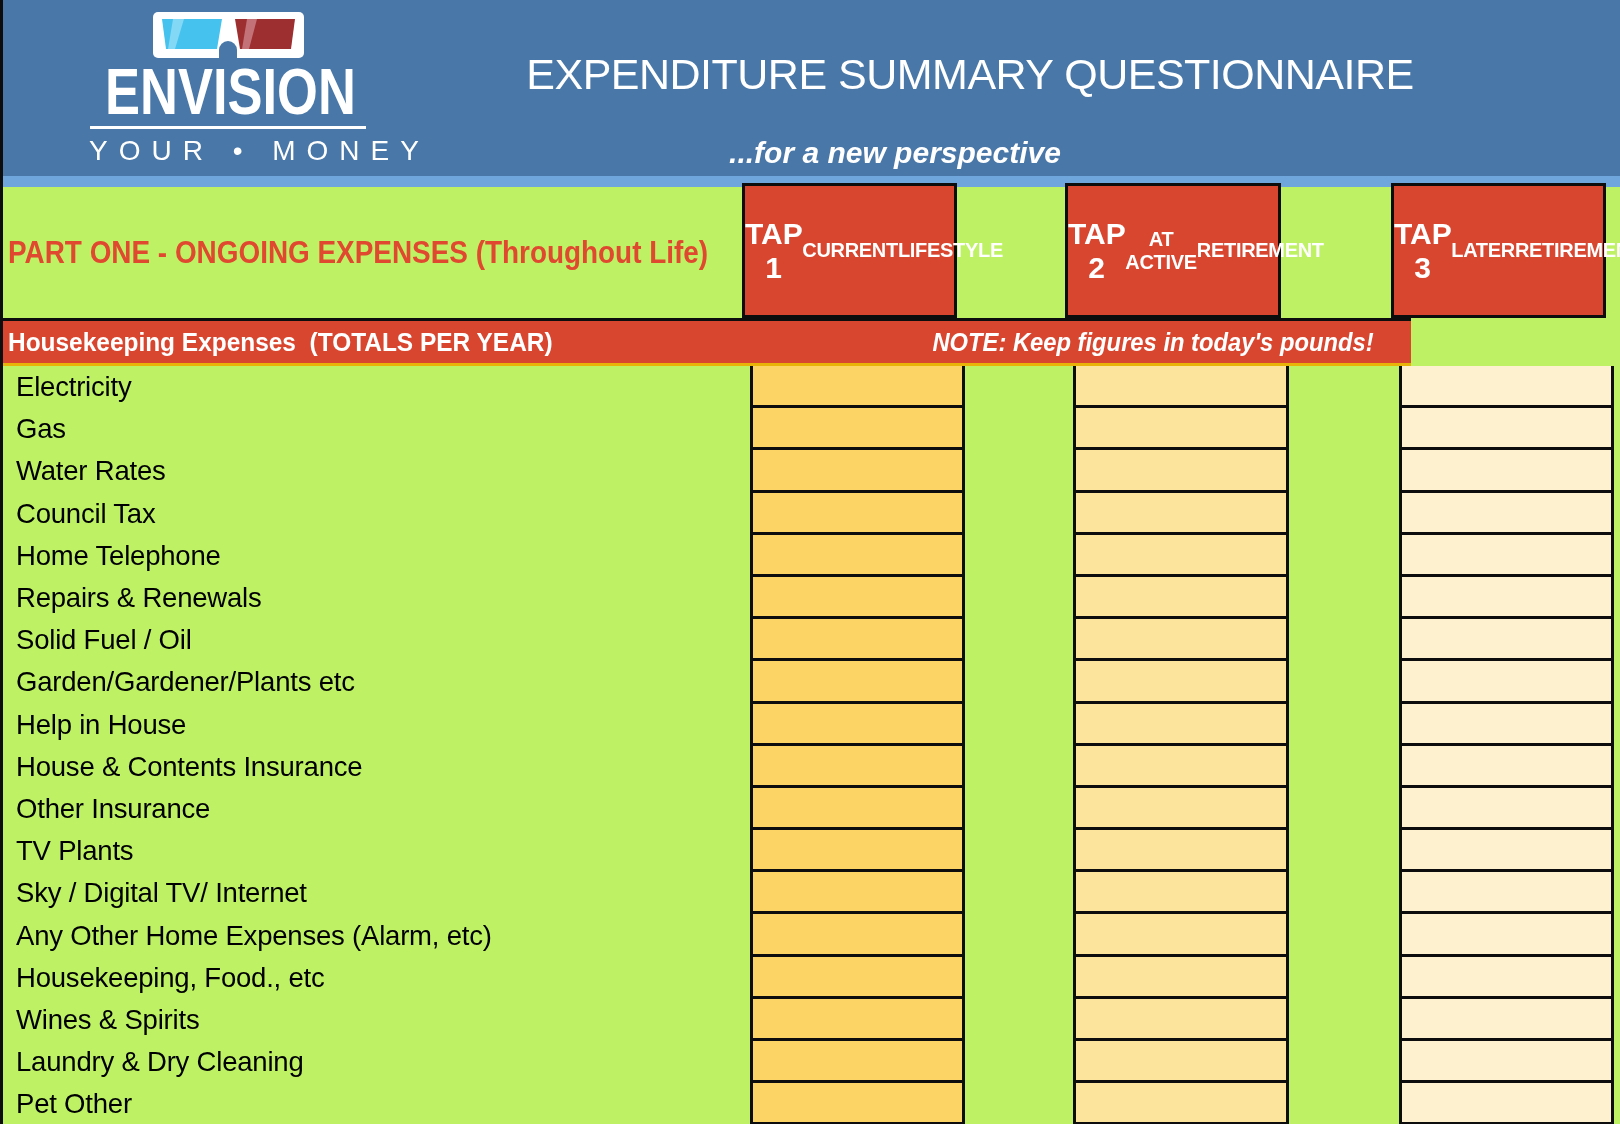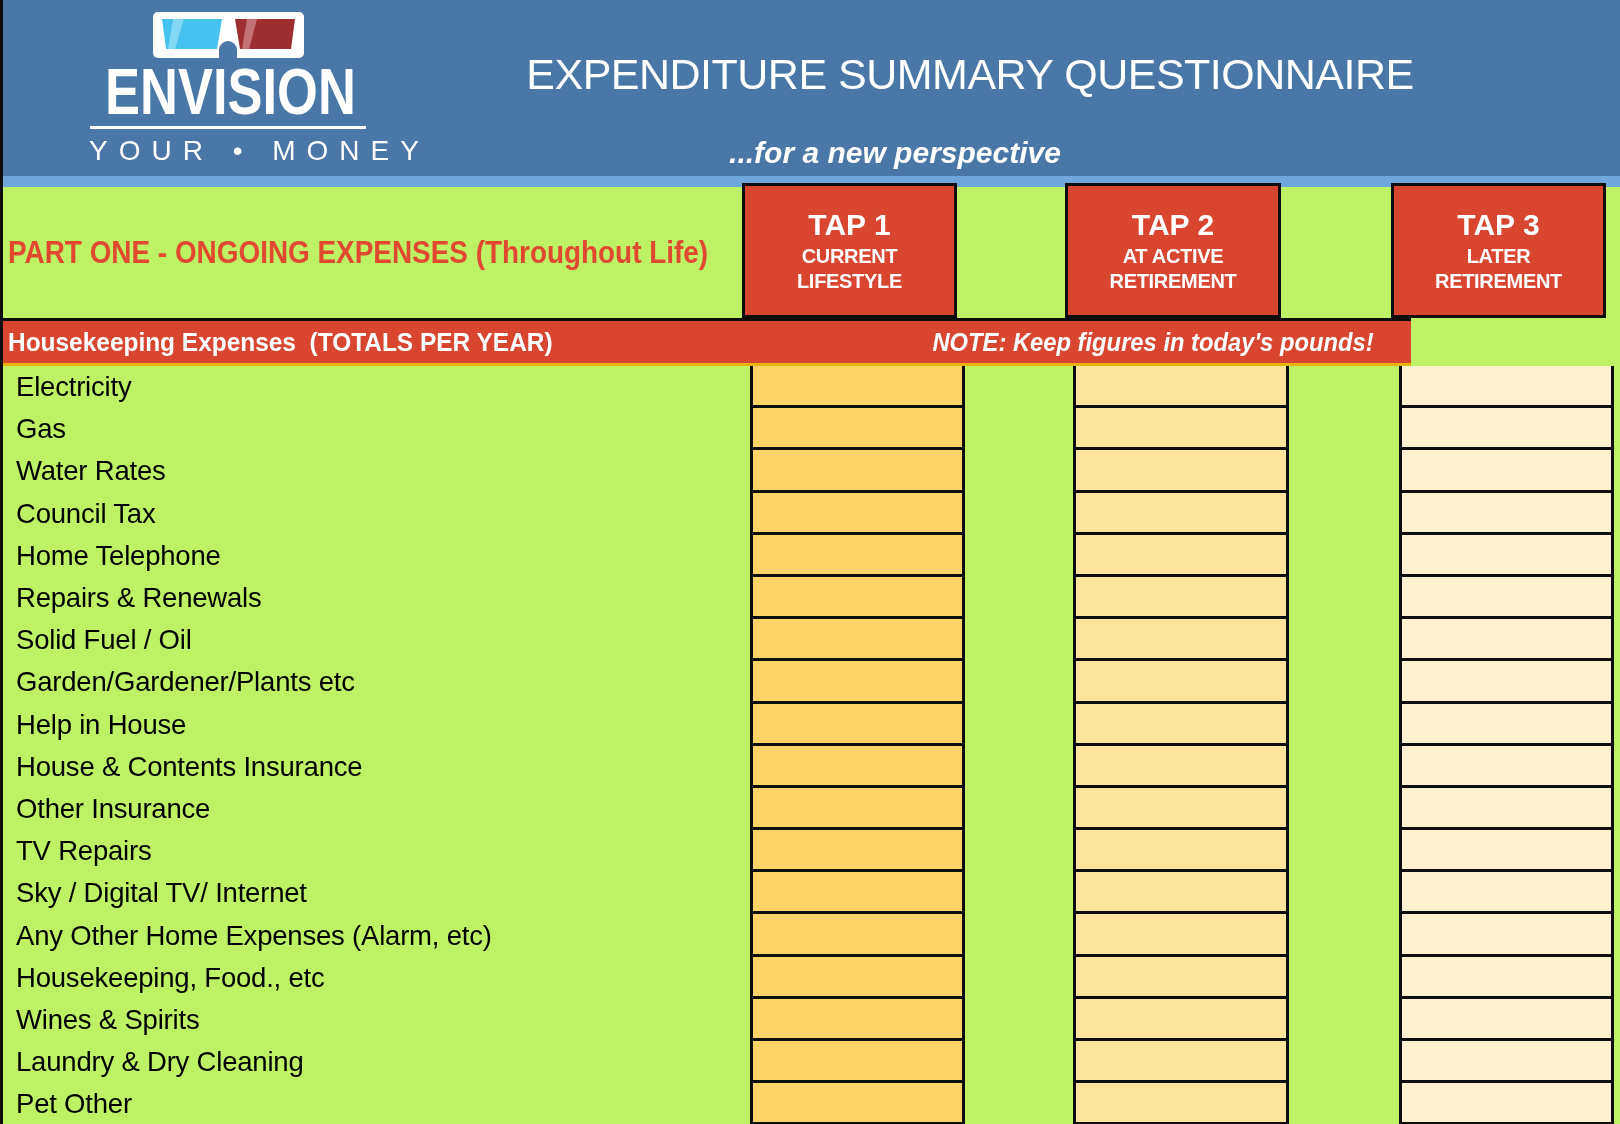--- a/index.html
+++ b/index.html
@@ -33,21 +33,21 @@
 
   
   .part-one{
     position:absolute;left:8px;top:187px;height:131px;width:740px;
     display:flex;align-items:center;color:#E0492F;font-weight:bold;font-size:31px;
     white-space:nowrap;transform:scaleX(0.90);transform-origin:0 50%;
   }
   .tapblock{
     position:absolute;top:183px;height:135px;box-sizing:border-box;
     background:#D9462F;border:3px solid #0d0d0d;color:#fff;
-    display:flex;flex-direction:column;align-items:center;justify-content:space-evenly;
+    display:flex;align-items:center;justify-content:space-evenly;
     padding:20px 0;text-align:center;z-index:5;
   }
   .tapblock .l1{font-size:30px;font-weight:bold;}
   .tapblock .l2{font-size:20px;font-weight:bold;letter-spacing:-0.3px;}
   #tap1{left:742px;width:215px;}
   #tap2{left:1065px;width:216px;}
   #tap3{left:1391px;width:215px;}
 
   
   .banner{
@@ -202,21 +202,21 @@
       </div>
 
       <div class="erow">
         <div class="rlabel">Other Insurance</div>
         <div class="cell c1"></div>
         <div class="cell c2"></div>
         <div class="cell c3"></div>
       </div>
 
       <div class="erow">
-        <div class="rlabel">TV Repairs</div>
+        <div class="rlabel">TV Plants</div>
         <div class="cell c1"></div>
         <div class="cell c2"></div>
         <div class="cell c3"></div>
       </div>
 
       <div class="erow">
         <div class="rlabel">Sky / Digital TV/ Internet</div>
         <div class="cell c1"></div>
         <div class="cell c2"></div>
         <div class="cell c3"></div>

